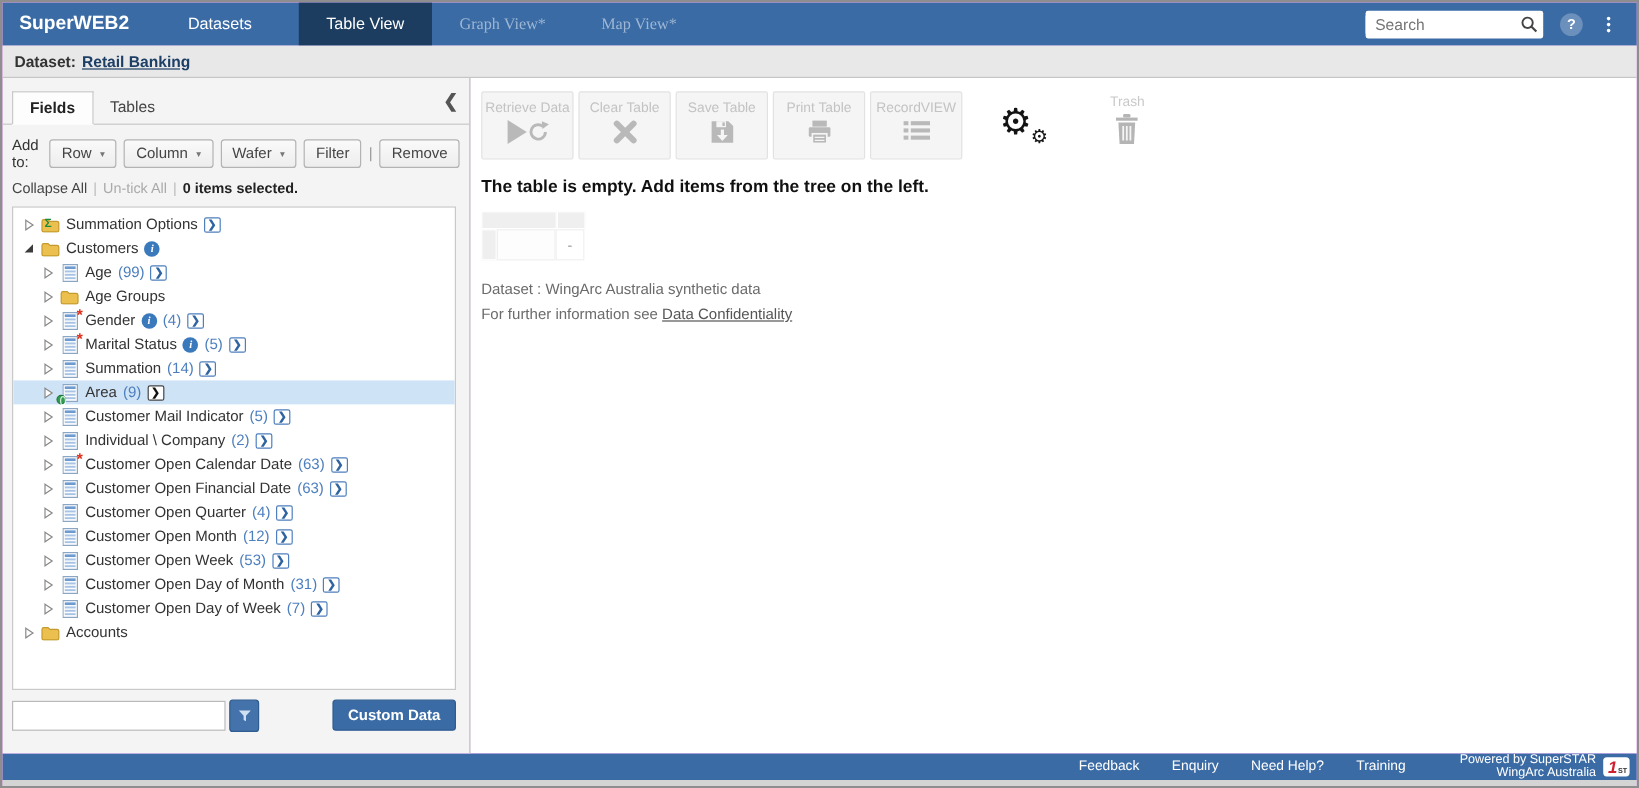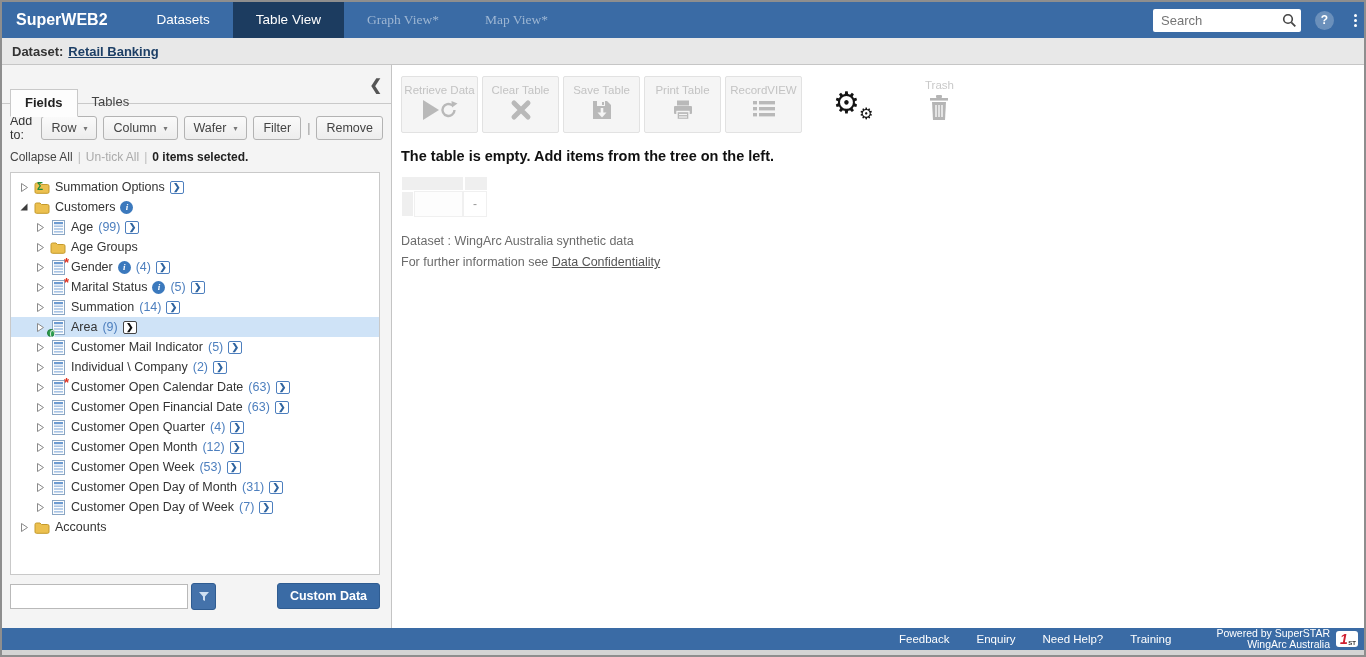--- a/index.html
+++ b/index.html
@@ -4,41 +4,41 @@
 <title>SuperWEB2</title>
 <style>
   * { margin:0; padding:0; box-sizing:border-box; }
   html,body { width:1366px; height:657px; font-family:"Liberation Sans", sans-serif; background:#fff; }
   .app { width:1366px; height:657px; border:2px solid #8e8e8e; display:flex; flex-direction:column; overflow:hidden; background:#f0abfc; }
 
   
   .header { height:36px; background:#3a6ba5; display:flex; align-items:stretch; flex:0 0 36px; }
   .brand { color:#fff; font-weight:bold; font-size:16px; line-height:36px; padding:0 26px 0 14px; }
   .nav-tab { line-height:36px; padding:0 23px; color:#fff; font-size:13.5px; cursor:pointer; white-space:nowrap; }
-  .nav-tab.active { background:#1c3c60; }
+  .nav-tab.active { background:#1c3c60;margin-left:16px; }
   .nav-tab.disabled { color:#9db6d3;font-family:Liberation Serif, serif; }
-  .hdr-right { margin-left:auto; display:flex; align-items:center; padding-right:1px; }
+  .hdr-right { margin-left:auto; display:flex; align-items:center; padding-right:16px; }
   .searchbox { width:148px; height:23px; background:#fff; border-radius:2px; display:flex; align-items:center; }
   .searchbox input { border:none; outline:none; flex:1; font-size:13px; padding:0 4px 0 8px; color:#333; font-family:"Liberation Sans", sans-serif; min-width:0; }
   .searchbox .mag { flex:0 0 24px; display:flex; align-items:center; justify-content:center; }
   .help-circle { width:19px; height:19px; border-radius:50%; background:rgba(255,255,255,.25); color:#fff; font-size:12px; font-weight:bold; display:flex; align-items:center; justify-content:center; margin:0 14px 0 14px; cursor:pointer; }
   .kebab { color:#fff; font-size:15px; letter-spacing:0; line-height:1; cursor:pointer; padding:0 6px; }
   .kebab span { display:block; width:3px; height:3px; background:#fff; border-radius:50%; margin:2px auto; }
 
   
   .breadcrumb { height:27px; background:#e8e8e8; border-bottom:1px solid #c6c6c6; display:flex; align-items:center; padding-left:10px; font-size:13px; flex:0 0 27px; }
   .breadcrumb b { color:#333; font-weight:bold; margin-right:5px; }
   .breadcrumb a { color:#1d3f66; font-weight:bold; text-decoration:underline; cursor:pointer; }
 
   
   .main { flex:1; display:flex; overflow:hidden; }
   .left-panel { flex:0 0 390px; background:#f4f4f4; border-right:1px solid #c4c4c4; display:flex; flex-direction:column; position:relative; }
   .panel-collapse { position:absolute; top:12px; right:9px; color:#555; font-size:15px; font-weight:bold; cursor:pointer; line-height:1; }
   .panel-tabs { margin-top:10px; padding-left:8px; border-bottom:1px solid #c9c9c9; display:flex; }
-  .ptab { font-size:13px; padding:5px 14px 6px; color:#444; cursor:pointer; position:relative; top:14px; }
+  .ptab { font-size:13px; padding:5px 14px 6px; color:#444; cursor:pointer; position:relative; top:1px; }
   .ptab.active { background:#fdfdfd; border:1px solid #c9c9c9; border-bottom:1px solid #fdfdfd; font-weight:bold; color:#222; }
   .addto-row { display:flex; align-items:center; margin:10px 8px 8px; gap:6px; font-size:12.5px; color:#333; }
   .btn-grey { background:linear-gradient(#fafafa,#ededed); border:1px solid #b3b3b3; border-radius:3px; color:#444; font-size:12.5px; padding:4px 9px; display:flex; align-items:center; gap:7px; cursor:pointer; white-space:nowrap; }
   .btn-grey .chev { font-size:8px; color:#777; }
   .addto-sep { color:#999; }
   .tree-controls { font-size:12px; margin:0 8px 6px; color:#444; display:flex; gap:5px; align-items:center; }
   .tc-link { cursor:pointer; color:#444; }
   .tc-disabled { color:#aaa; }
   .tc-sep { color:#bbb; }
   .tc-status { font-weight:bold; color:#222; }

